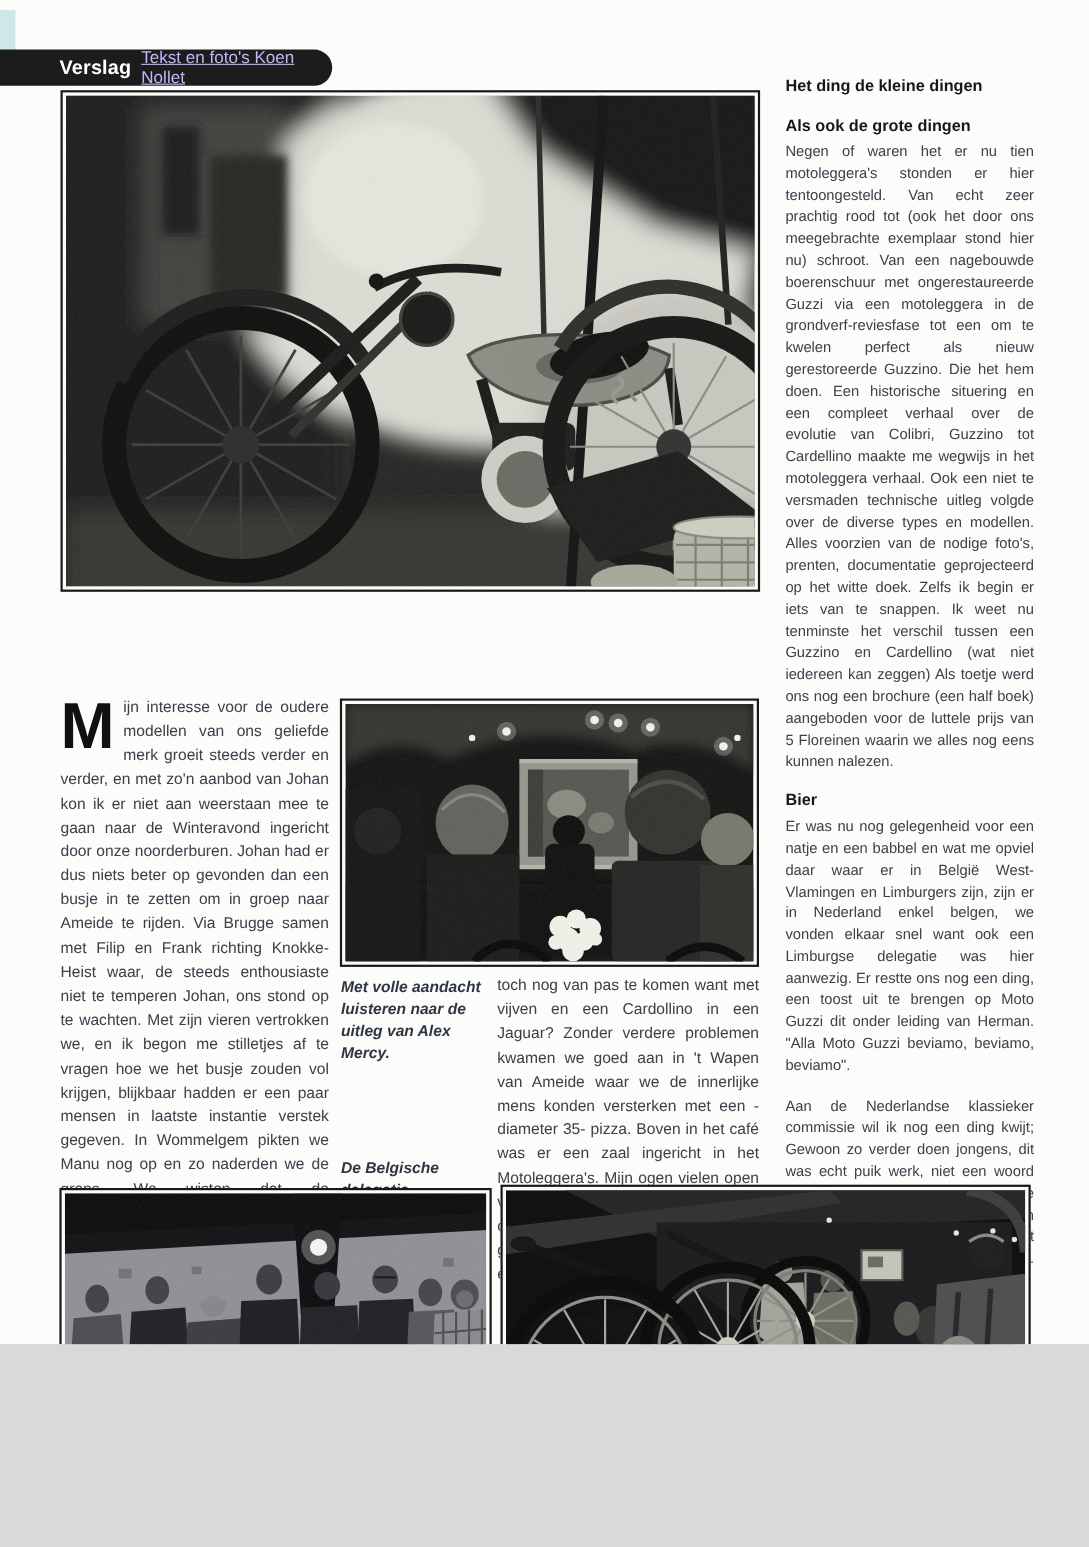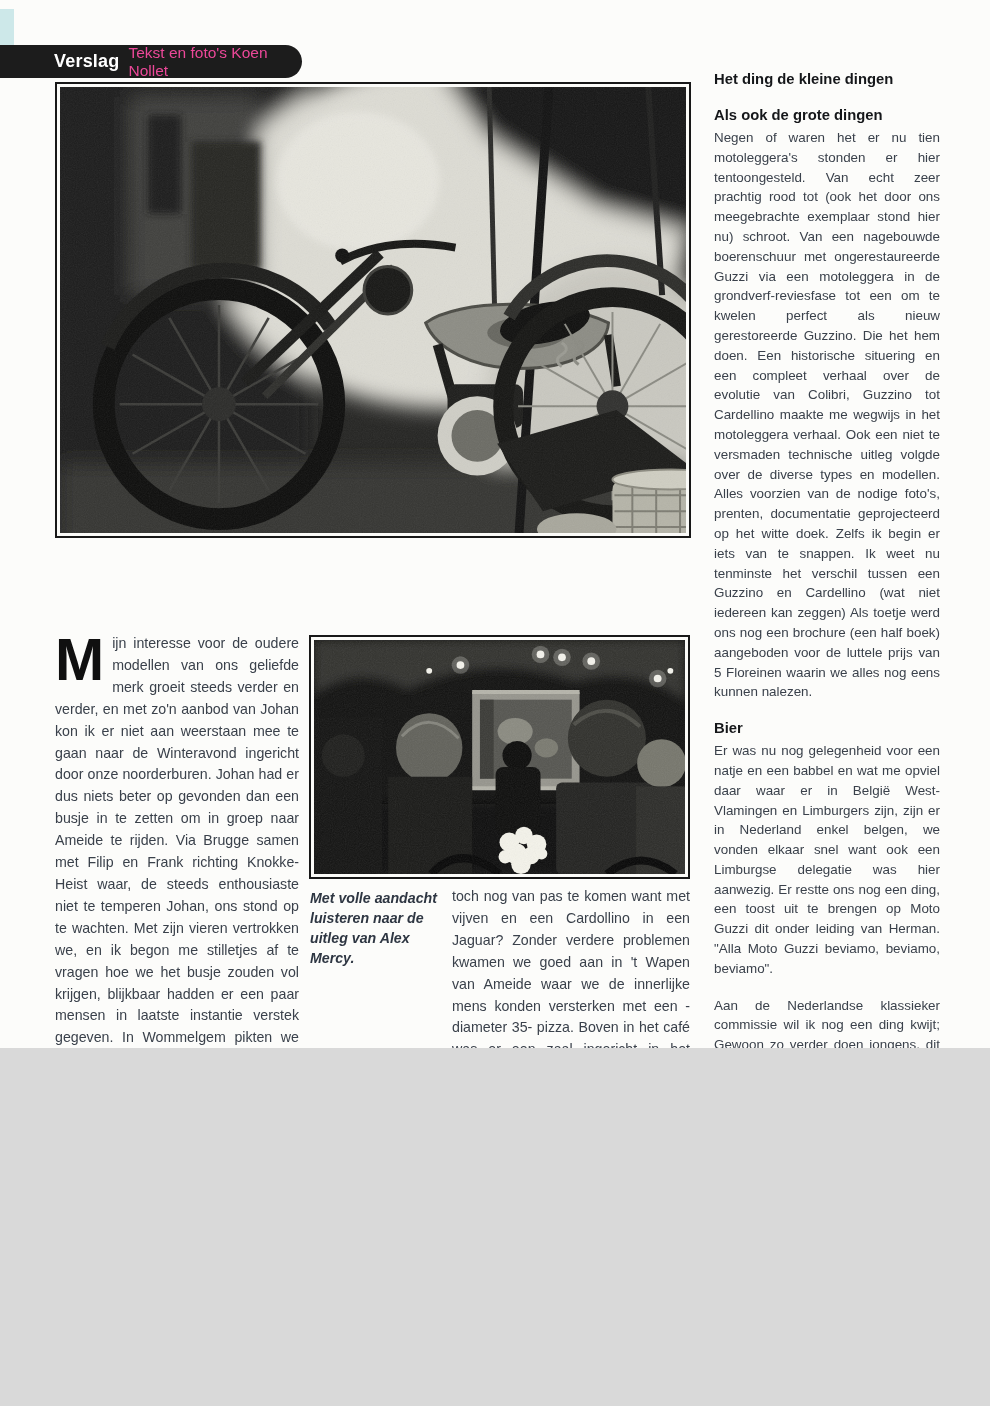--- a/index.html
+++ b/index.html
@@ -1,22 +1,22 @@
 <!DOCTYPE html>
 <html><head>
 <meta charset="utf-8">
 <style>
   html,body{margin:0;padding:0;background:#d9d9d9;}
-  .page{position:relative;width:990px;height:1048px;background:#fcfcfa;overflow:hidden;
+  .page{position:relative;width:990px;height:1222px;background:#fcfcfa;overflow:hidden;
         font-family:"Liberation Sans",sans-serif;color:#3a414b;}
   .edge-strip-top{position:absolute;left:0;top:9px;width:14px;height:37px;background:#cde8e9;}
   .tag-pill{position:absolute;left:0;top:45px;width:302px;height:33px;background:#1c1c1c;
         border-radius:0 17px 17px 0;display:flex;align-items:center;padding-left:54px;box-sizing:border-box;}
   .tag-label{color:#ffffff;font-weight:700;font-size:18px;letter-spacing:.2px;margin-right:9px;}
-  .tag-byline{color:#ec4899;font-size:15.5px;}
+  .tag-byline{color:#c4b5fd;font-size:15.5px;text-decoration:underline;}
   .photo{position:absolute;background:#fbfbf8;border:2px solid #181818;padding:3px;box-sizing:border-box;}
   .photo svg{display:block;width:100%;height:100%;}
   .headline{position:absolute;left:48px;top:534px;width:680px;font-size:67px;font-weight:700;
         letter-spacing:-3.5px;color:#0e0e0e;line-height:1;}
   .bodytext{font-size:14.2px;line-height:21.9px;text-align:justify;}
   .col-left{position:absolute;left:55px;top:633px;width:244px;}
   .dropcap{float:left;font-size:59px;line-height:45px;font-weight:700;color:#101010;margin:5px 8px 0 0;}
   .col-mid-body{position:absolute;left:452px;top:886px;width:238px;}
   .caption{font-weight:700;font-style:italic;font-size:14.2px;line-height:20px;color:#2e3642;}
   .cap-presentation{position:absolute;left:310px;top:888px;width:136px;}

